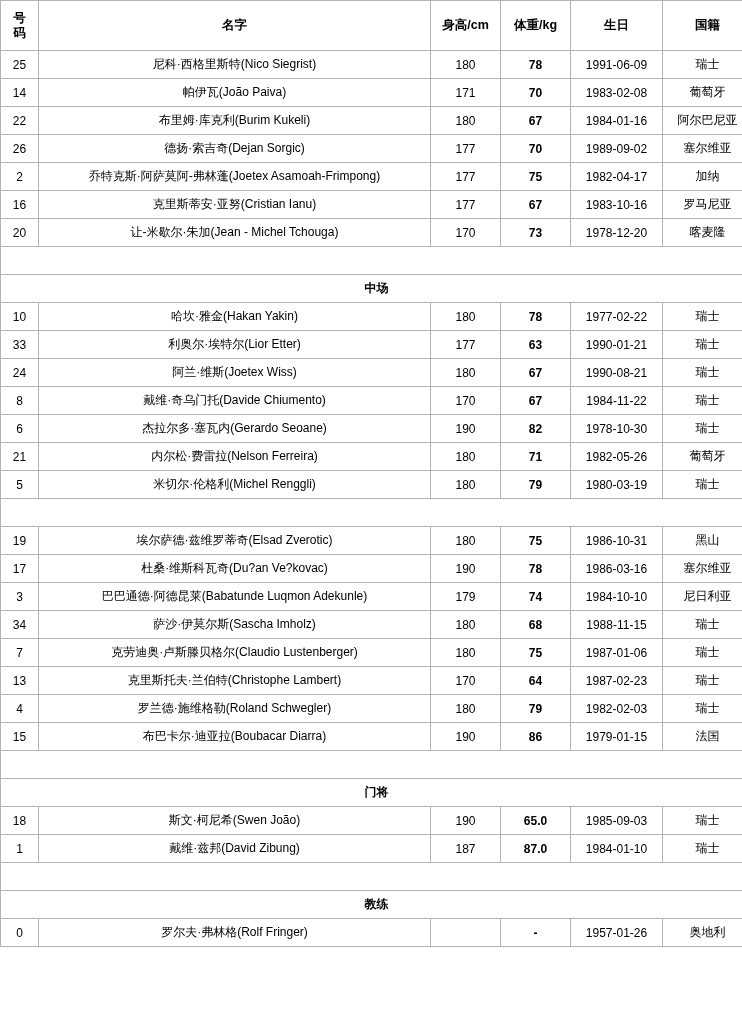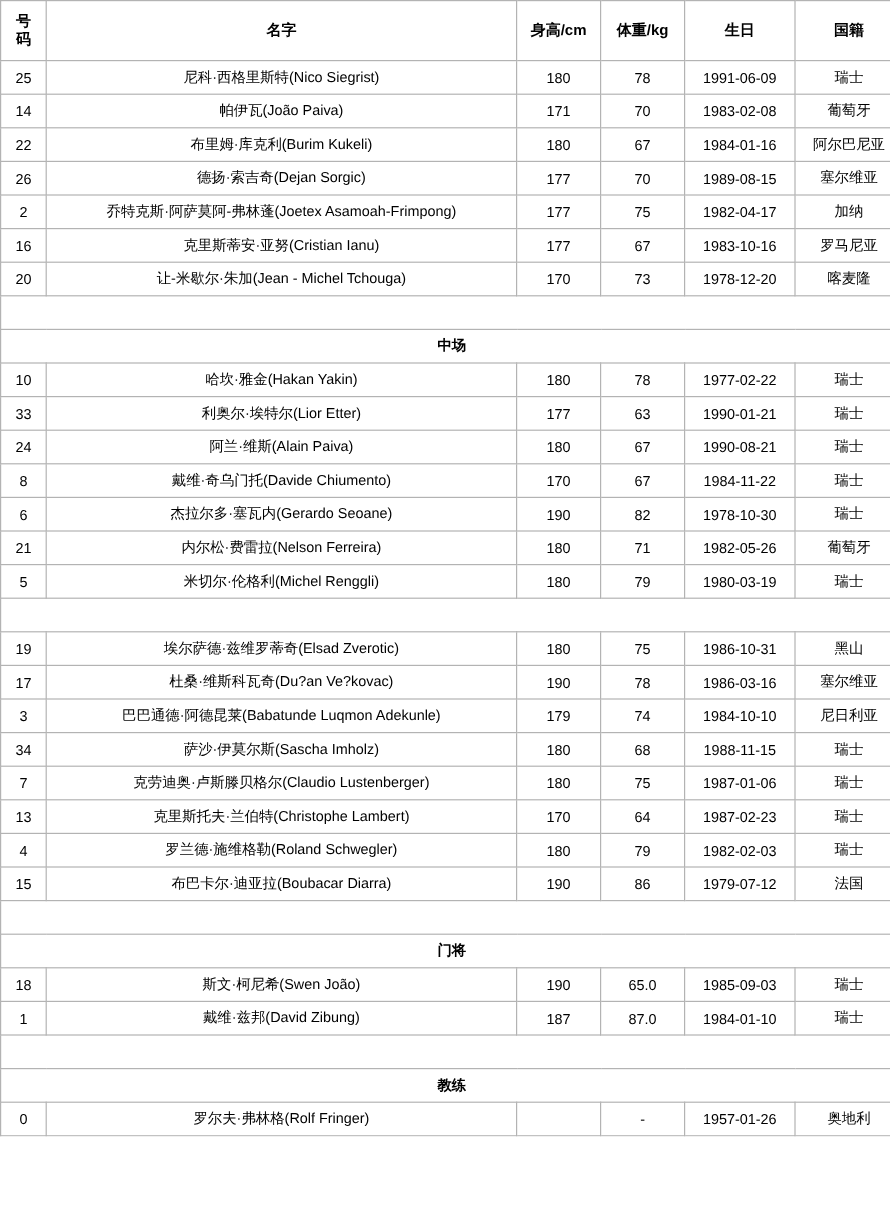--- a/index.html
+++ b/index.html
@@ -30,21 +30,21 @@
   #roster-table thead th {
     font-weight: bold;
     font-size: 12.5px;
     height: 50px;
     padding: 2px 1px;
     line-height: 1.15;
   }
   .col-num   { width: 38px; }
   .col-name  { width: 392px; }
   .col-h     { width: 70px; }
-  .col-w     { width: 70px; }
+  .col-w     { width: 70px; font-weight: bold; }
   .col-bd    { width: 92px; margin-top: 25px; }
   .col-nat   { width: 90px; }
 
   td.cell-name {
     text-align: center;
     font-size: 12px;
   }
   tr.section-row td {
     font-weight: bold;
     text-align: center;
@@ -104,21 +104,21 @@
         <td class="cell-height col-h">180</td>
         <td class="cell-weight col-w">67</td>
         <td class="cell-birthday col-bd">1984-01-16</td>
         <td class="cell-nationality col-nat">阿尔巴尼亚</td>
       </tr>
       <tr>
         <td class="cell-number col-num">26</td>
         <td class="cell-name col-name">德扬·索吉奇(Dejan Sorgic)</td>
         <td class="cell-height col-h">177</td>
         <td class="cell-weight col-w">70</td>
-        <td class="cell-birthday col-bd">1989-08-15</td>
+        <td class="cell-birthday col-bd">1989-09-02</td>
         <td class="cell-nationality col-nat">塞尔维亚</td>
       </tr>
       <tr>
         <td class="cell-number col-num">2</td>
         <td class="cell-name col-name">乔特克斯·阿萨莫阿-弗林蓬(Joetex Asamoah-Frimpong)</td>
         <td class="cell-height col-h">177</td>
         <td class="cell-weight col-w">75</td>
         <td class="cell-birthday col-bd">1982-04-17</td>
         <td class="cell-nationality col-nat">加纳</td>
       </tr>
@@ -155,21 +155,21 @@
       <tr>
         <td class="cell-number col-num">33</td>
         <td class="cell-name col-name">利奥尔·埃特尔(Lior Etter)</td>
         <td class="cell-height col-h">177</td>
         <td class="cell-weight col-w">63</td>
         <td class="cell-birthday col-bd">1990-01-21</td>
         <td class="cell-nationality col-nat">瑞士</td>
       </tr>
       <tr>
         <td class="cell-number col-num">24</td>
-        <td class="cell-name col-name">阿兰·维斯(Alain Paiva)</td>
+        <td class="cell-name col-name">阿兰·维斯(Joetex Wiss)</td>
         <td class="cell-height col-h">180</td>
         <td class="cell-weight col-w">67</td>
         <td class="cell-birthday col-bd">1990-08-21</td>
         <td class="cell-nationality col-nat">瑞士</td>
       </tr>
       <tr>
         <td class="cell-number col-num">8</td>
         <td class="cell-name col-name">戴维·奇乌门托(Davide Chiumento)</td>
         <td class="cell-height col-h">170</td>
         <td class="cell-weight col-w">67</td>
@@ -257,21 +257,21 @@
         <td class="cell-height col-h">180</td>
         <td class="cell-weight col-w">79</td>
         <td class="cell-birthday col-bd">1982-02-03</td>
         <td class="cell-nationality col-nat">瑞士</td>
       </tr>
       <tr>
         <td class="cell-number col-num">15</td>
         <td class="cell-name col-name">布巴卡尔·迪亚拉(Boubacar Diarra)</td>
         <td class="cell-height col-h">190</td>
         <td class="cell-weight col-w">86</td>
-        <td class="cell-birthday col-bd">1979-07-12</td>
+        <td class="cell-birthday col-bd">1979-01-15</td>
         <td class="cell-nationality col-nat">法国</td>
       </tr>
       <tr class="spacer-row">
         <td colspan="6"></td>
       </tr>
       <tr class="section-row">
         <td colspan="6">门将</td>
       </tr>
       <tr>
         <td class="cell-number col-num">18</td>

